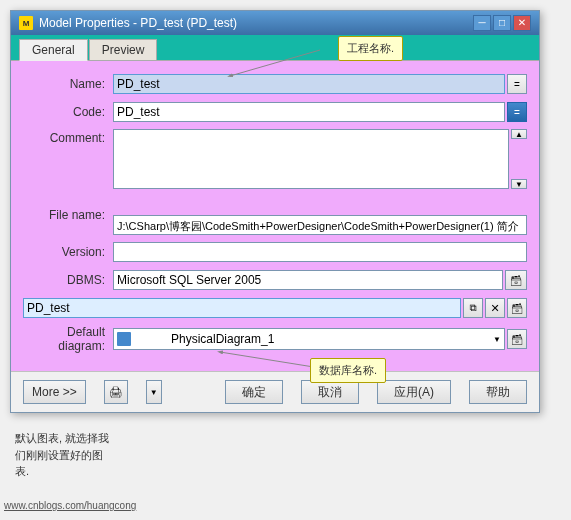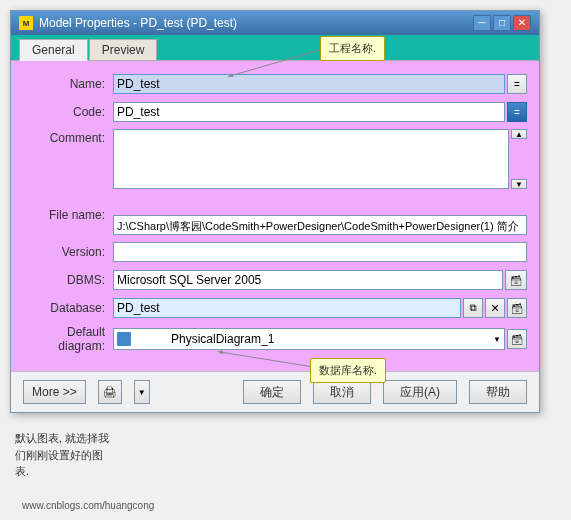--- a/index.html
+++ b/index.html
@@ -185,21 +185,21 @@
       background: #4488cc;
       border-radius: 1px;
       flex-shrink: 0;
     }
 
     
     .button-row {
       display: flex;
       align-items: center;
       padding: 8px 12px;
-      gap: 12px;
+      gap: 18px;
       border-top: 1px solid #c0c0c0;
       background: #f0f0f0;
     }
     .btn {
       padding: 3px 16px;
       height: 24px;
       border: 1px solid #7a96b0;
       background: linear-gradient(to bottom, #f5f5f5, #e0e0e0);
       cursor: pointer;
       font-size: 12px;
@@ -358,21 +358,20 @@
       <div class="form-label">DBMS:</div>
       <div class="form-field">
         <input type="text" class="text-input" value="Microsoft SQL Server 2005" style="">
         <button class="dbms-btn" style="width:22px;height:20px;border:1px solid #7a96b0;background:linear-gradient(to bottom,#f5f5f5,#e0e0e0);cursor:pointer;display:flex;align-items:center;justify-content:center;">
           <span style="font-size:10px;">🗃</span>
         </button>
       </div>
     </div>
 
     <div class="form-row">
-      <div class="form-label">Database:</div>
       <div class="form-field">
         <input type="text" class="text-input" value="PD_test" style="background: rgb(221, 238, 255); border-color: rgb(91, 155, 213);">
         <button class="field-btn" style="font-size:10px;">⧉</button>
         <button class="field-btn" style="font-size:11px;">✕</button>
         <button class="field-btn" style="font-size:10px;">🗃</button>
       </div>
     </div>
 
     <div class="form-row">
       <div class="form-label">Default diagram:</div>
@@ -395,21 +394,21 @@
     </button>
     <button class="print-dropdown">▼</button>
     <div class="btn-separator"></div>
     <button class="btn">确定</button>
     <button class="btn">取消</button>
     <button class="btn">应用(A)</button>
     <button class="btn">帮助</button>
   </div>
 </div>
 
-<div class="callout-box" style="top:36px; left:320px;">
+<div class="callout-box" style="top:36px; left:338px;">
   <span>工程名称.</span>
 </div>
 
 <svg class="arrow-svg" style="top:36px;left:200px;width:130px;height:60px;">
   <defs>
     <marker id="arrowhead1" markerWidth="6" markerHeight="4" refX="3" refY="2" orient="auto">
       <polygon points="0 0, 6 2, 0 4" fill="#888"></polygon>
     </marker>
   </defs>
   <line x1="120" y1="14" x2="30" y2="40" stroke="#888" stroke-width="1" marker-end="url(#arrowhead1)"></line>
@@ -427,15 +426,15 @@
   </defs>
   <line x1="120" y1="38" x2="20" y2="22" stroke="#888" stroke-width="1" marker-end="url(#arrowhead2)"></line>
 </svg>
 
 <div class="bottom-note" style="bottom:77px; left:15px; top: 430px;">
   <div>默认图表, 就选择我</div>
   <div>们刚刚设置好的图</div>
   <div>表.</div>
 </div>
 
-<div class="website-note" style="top:500px; left:22px;">
+<div class="website-note" style="top:500px; left:4px;text-decoration:underline;">
   <span>www.cnblogs.com/huangcong</span>
 </div>
 
 </body></html>

